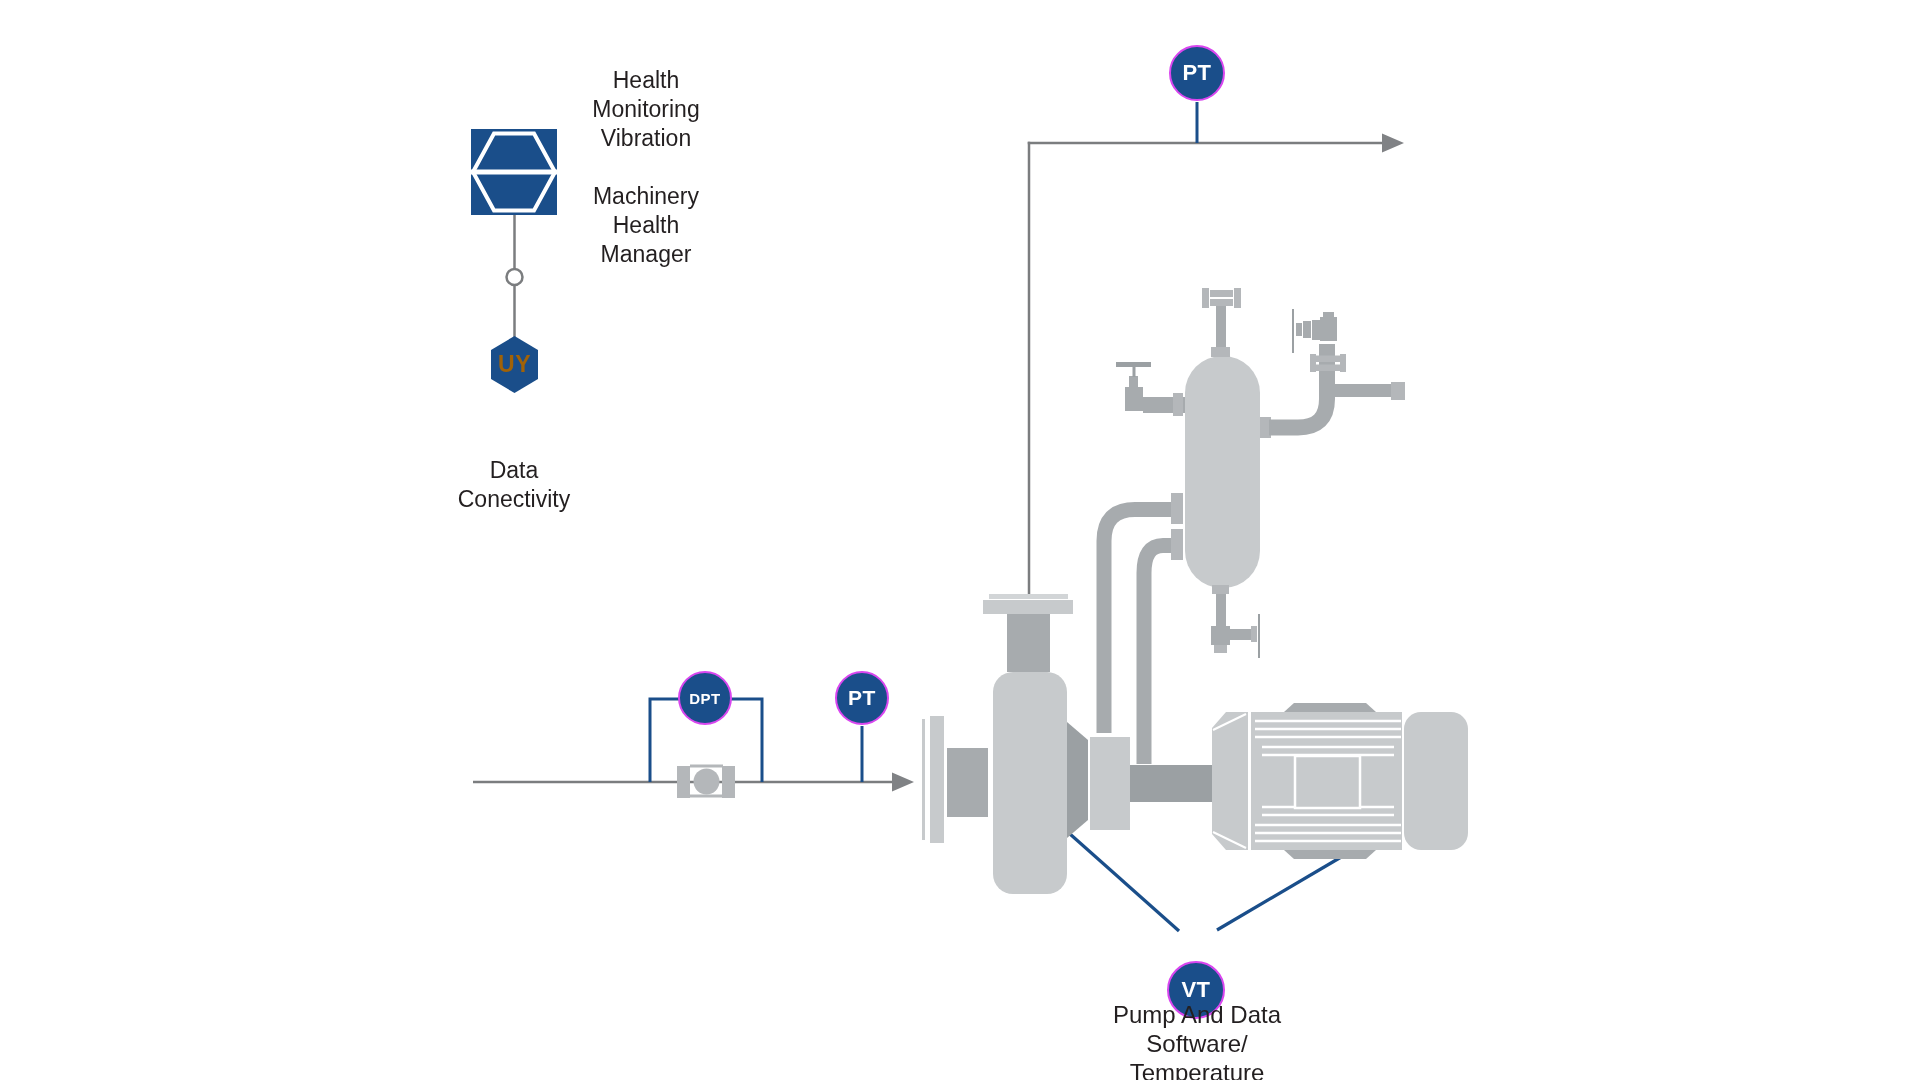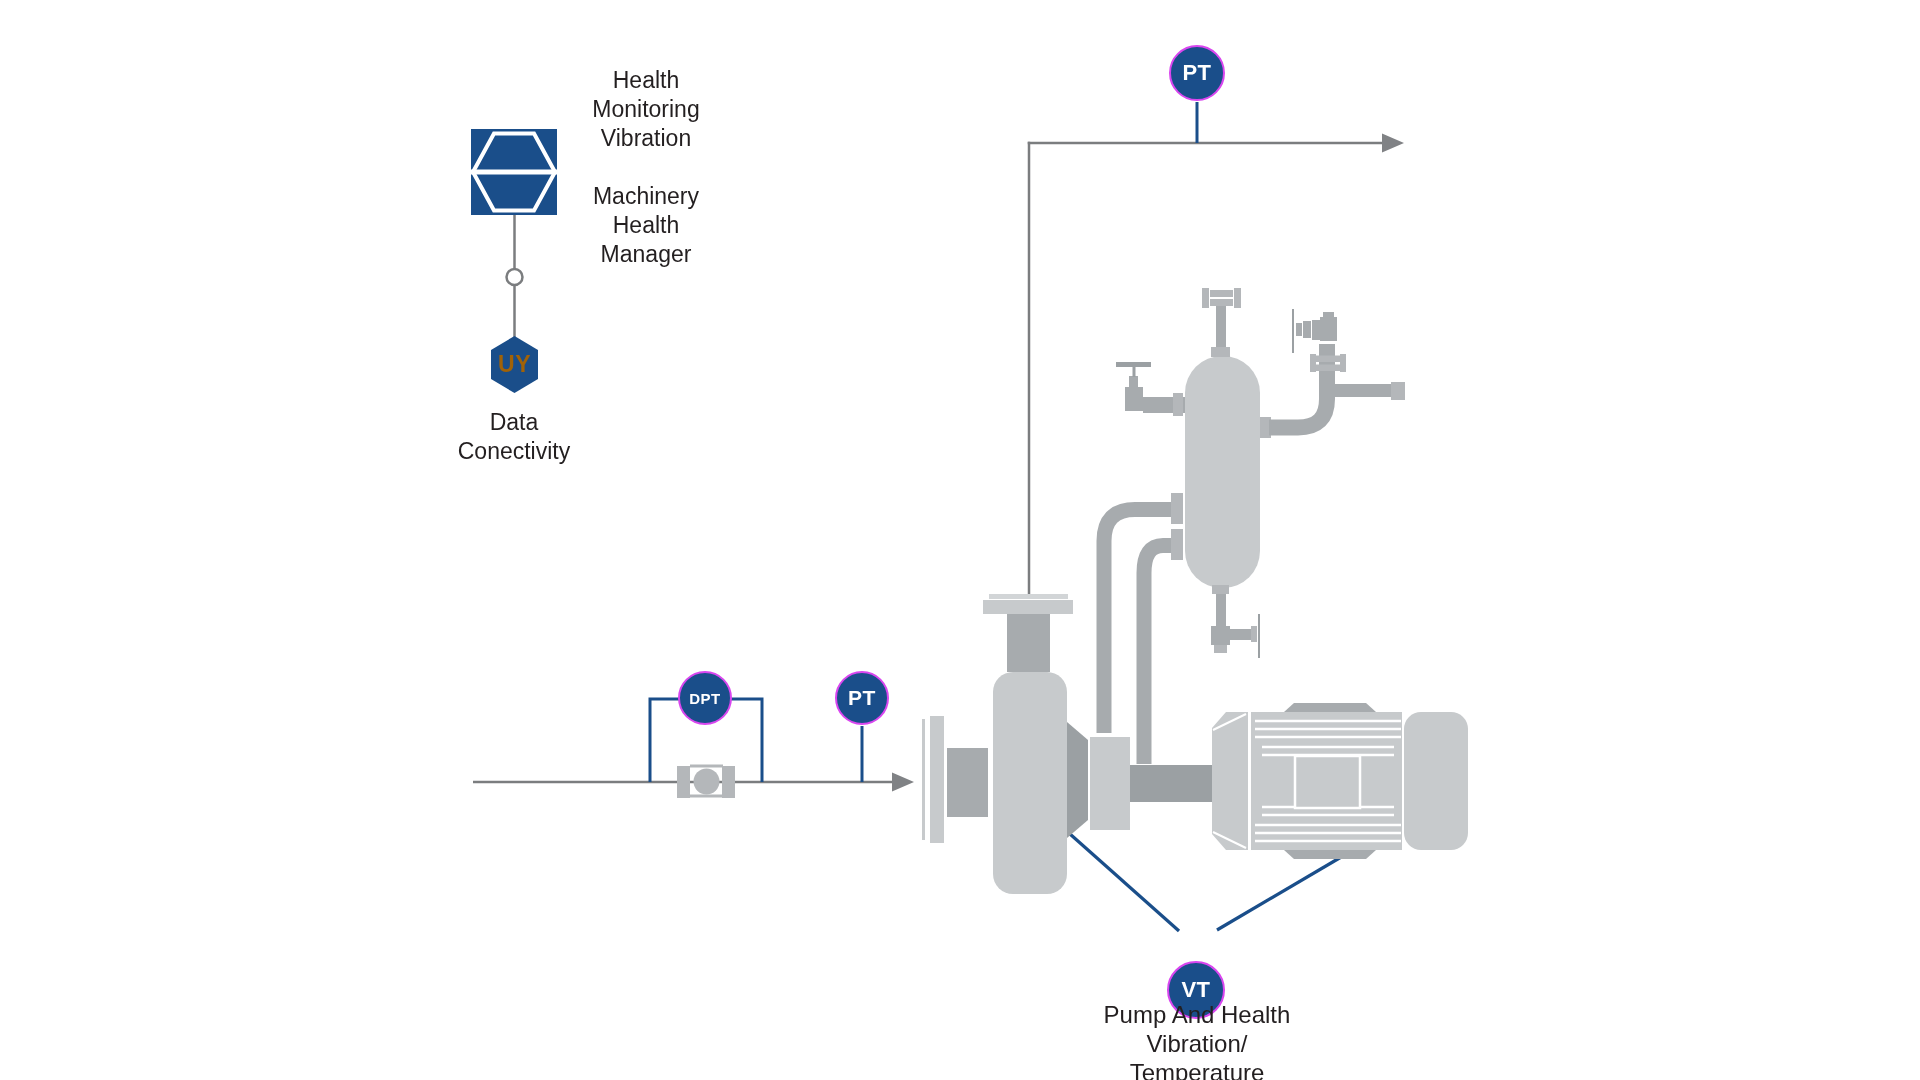--- a/index.html
+++ b/index.html
@@ -8,21 +8,21 @@
     font-family:"Liberation Sans",sans-serif;color:#231f20;
   }
   #piping{position:absolute;left:0;top:0;}
   .tag-circle{
     position:absolute;background:#1a4e8a;border:2px solid #d946ef;border-radius:50%;
     color:#ffffff;font-weight:bold;display:flex;align-items:center;justify-content:center;
     box-sizing:border-box;letter-spacing:.5px;
   }
   .caption{position:absolute;text-align:center;line-height:29px;}
   .hdr{font-size:23px;}
-  .cap23{font-size:23px;}
+  .cap23{font-size:23px;margin-top:48px;}
   .cap24{font-size:24px;}
   .icon-wrap{position:absolute;}
   .hex-label{
     position:absolute;left:0;top:0;width:100%;height:100%;display:flex;align-items:center;
     justify-content:center;color:#a16207;font-weight:bold;font-size:23px;letter-spacing:.5px;
   }
 </style>
 </head>
 <body>
 
@@ -191,18 +191,18 @@
 
   <div class="tag-circle" style="left:1169px;top:45px;width:56px;height:56px;font-size:22px;">PT</div>
 
   <div class="tag-circle" style="left:678px;top:671px;width:54px;height:54px;font-size:15px;">DPT</div>
 
   <div class="tag-circle" style="left:835px;top:671px;width:54px;height:54px;font-size:21px;">PT</div>
 
   <div class="tag-circle" style="left:1167px;top:961px;width:58px;height:58px;font-size:22px;">VT</div>
 
   <div class="caption cap24" style="left:1067px;top:1000px;width:260px;">
-    <div>Pump And Health</div>
-    <div>Vibration/</div>
+    <div>Pump And Data</div>
+    <div>Software/</div>
     <div>Temperature</div>
   </div>
 
 </div>
 
 </body></html>

